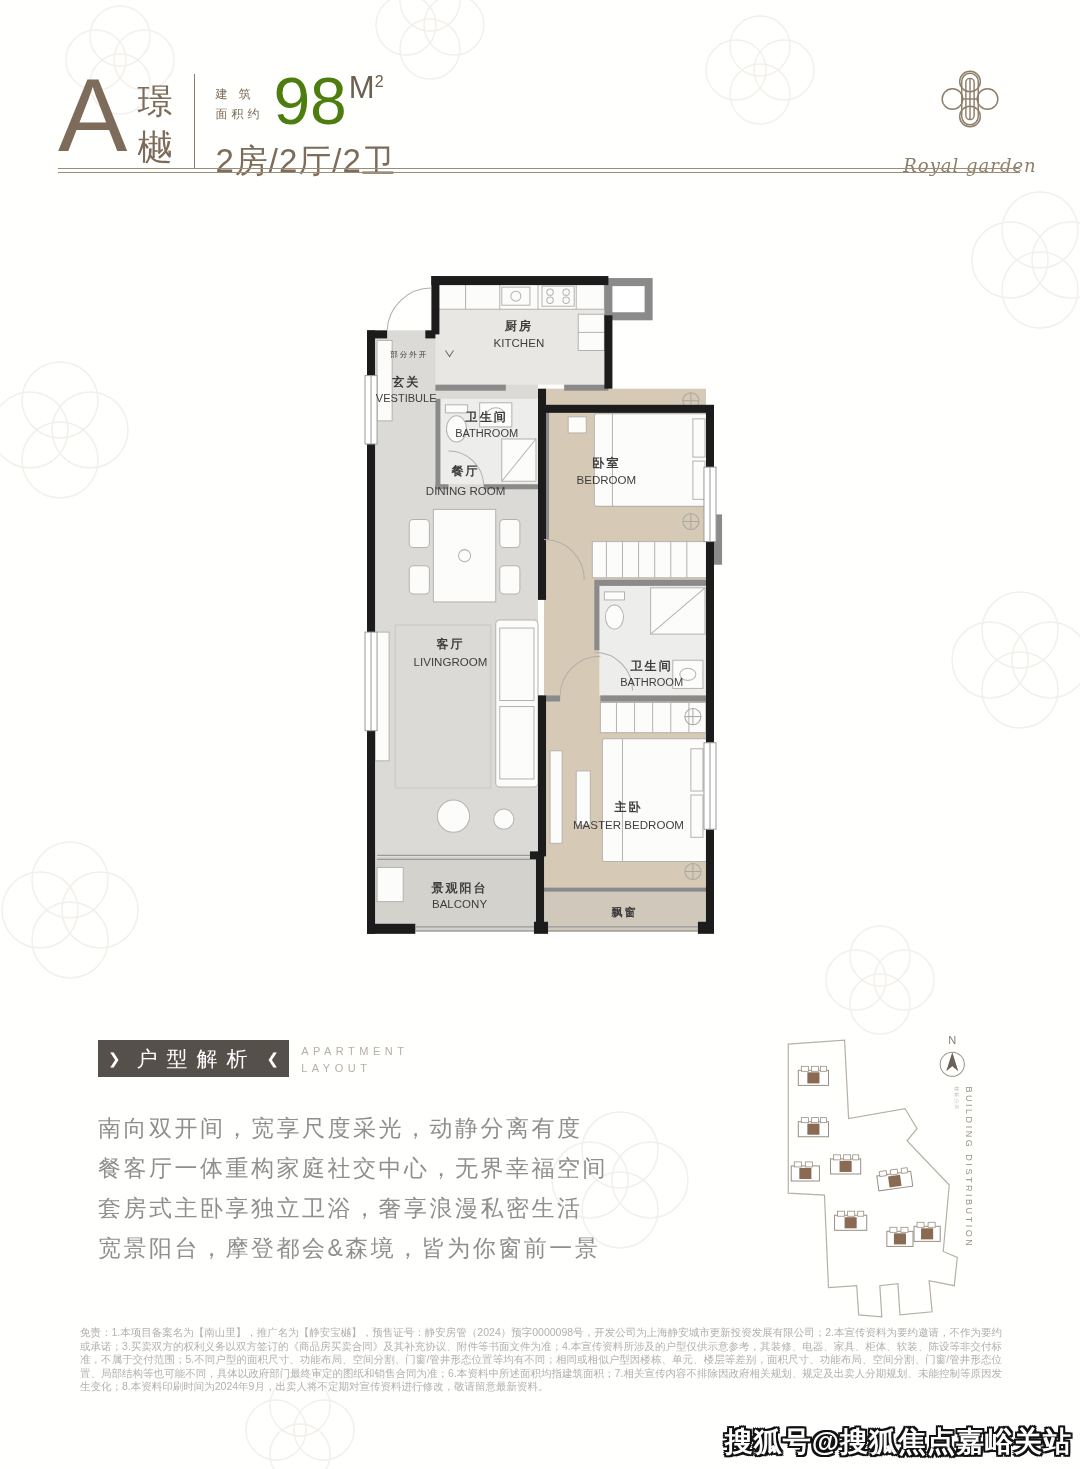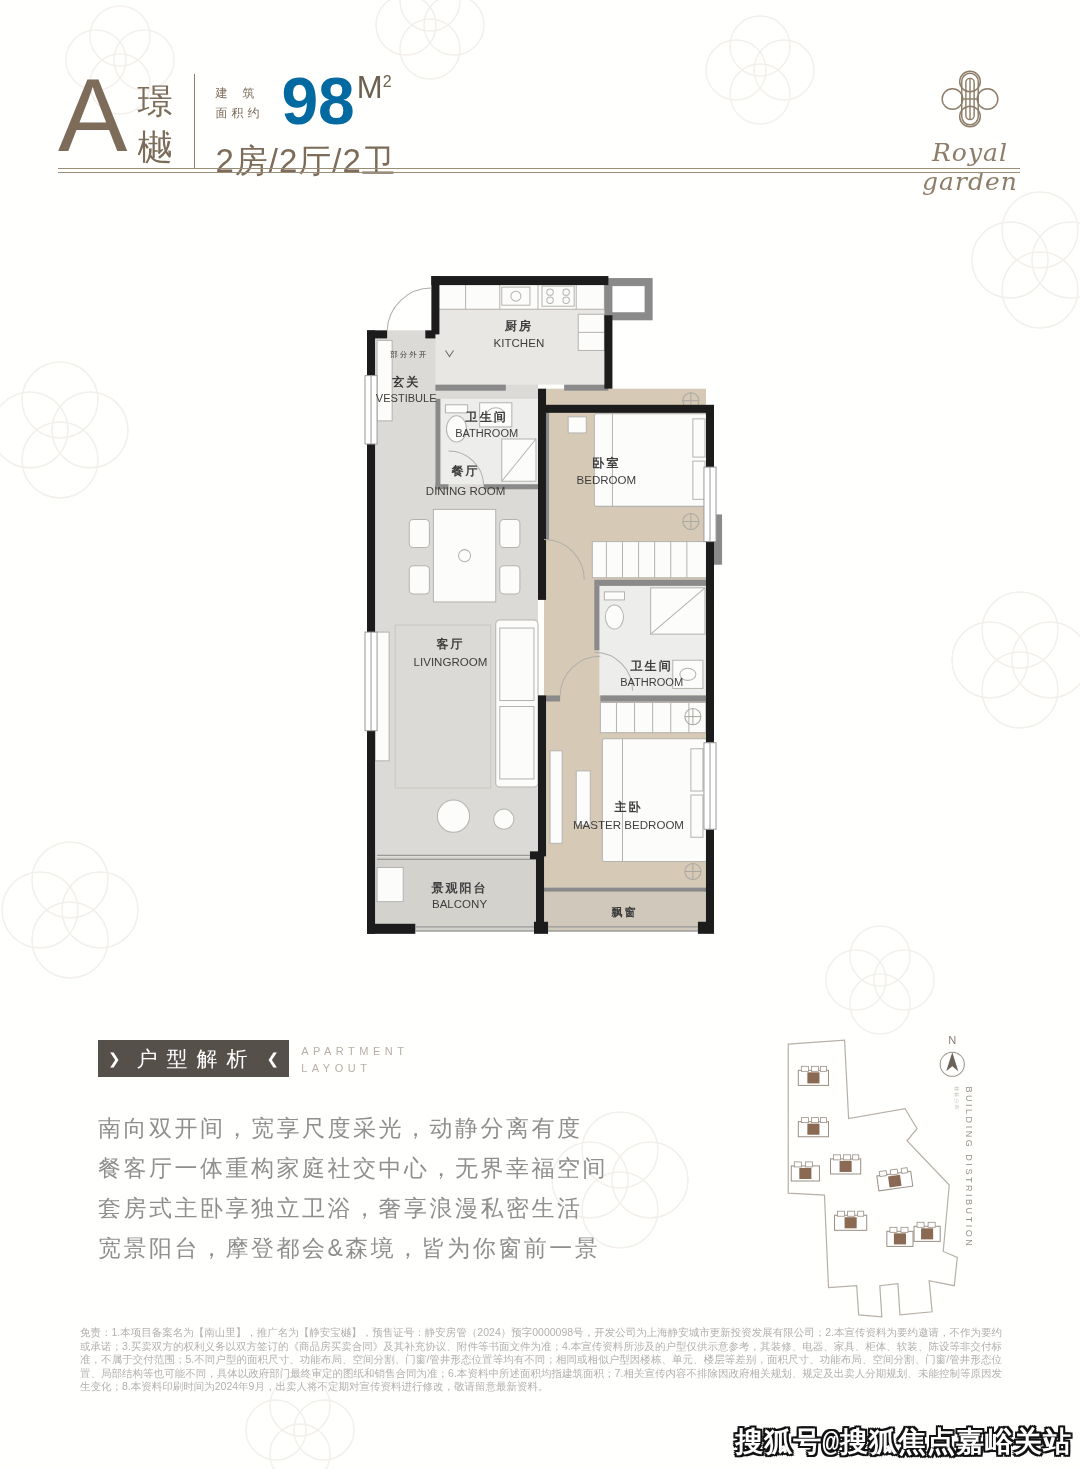--- a/index.html
+++ b/index.html
@@ -8,29 +8,29 @@
   .bg-pattern{position:absolute;left:0;top:0;width:1080px;height:1469px;pointer-events:none;}
 
   
   .header{position:absolute;left:58px;top:66px;display:flex;align-items:flex-start;color:#7c6c59;}
   .big-a{font-size:104px;line-height:.95;font-weight:400;letter-spacing:-2px;}
   .name-col{display:flex;flex-direction:column;margin-left:12px;margin-top:12px;
             font-size:35px;line-height:1.32;font-weight:500;}
   .vline{width:1px;height:94px;background:#8d7d69;margin:8px 20px 0 22px;}
   .specs{display:flex;flex-direction:column;margin-top:2px;}
   .area-row{display:flex;align-items:flex-start;}
-  .area-prefix{font-size:12px;letter-spacing:4px;line-height:1.7;margin-top:16px;color:#7c6c59;font-family:Liberation Mono, monospace;}
-  .area-num{font-size:66px;font-weight:700;color:#0369a1;line-height:1;margin-left:18px;}
+  .area-prefix{font-size:12px;letter-spacing:4px;line-height:1.7;margin-top:16px;color:#7c6c59;}
+  .area-num{font-size:66px;font-weight:400;color:#4d7c0f;line-height:1;margin-left:10px;}
   .area-unit{font-size:31px;color:#6e6050;margin-top:2px;margin-left:2px;font-weight:400;}
   .area-unit sup{font-size:16px;}
   .spec-row{font-size:33px;letter-spacing:1px;margin-top:5px;color:#7c6c59;}
 
   
   .logo{position:absolute;left:903px;top:66px;width:134px;text-align:center;color:#8d7d69;}
-  .logo-script{font-family:"DejaVu Serif",serif;font-style:italic;font-size:25px;margin-top:2px;letter-spacing:1px;}
+  .logo-script{font-family:"DejaVu Serif",serif;font-style:italic;font-size:18px;margin-top:19px;letter-spacing:1px;}
   .rule{position:absolute;left:58px;top:168px;width:962px;height:3px;
         border-top:1px solid #9b8c77;border-bottom:1px solid #9b8c77;}
 
   
   .floorplan{position:absolute;left:352px;top:268px;width:374px;height:694px;}
 
   
   .analysis{position:absolute;left:98px;top:1040px;}
   .badge-row{display:flex;align-items:flex-start;}
   .badge{background:#56504a;color:#ffffff;height:37px;display:flex;align-items:center;padding:0 10px;}
@@ -40,21 +40,21 @@
   .desc{margin-top:40px;}
   .desc p{margin:0 0 17px 0;font-size:23px;letter-spacing:2.5px;color:#8f8f8f;line-height:1;}
 
   
   .siteplan{position:absolute;left:758px;top:1018px;width:302px;height:322px;}
 
   
   .disclaimer{position:absolute;left:80px;top:1326px;width:922px;font-size:10.5px;line-height:13.5px;
               color:#b3b1ae;text-align:justify;}
   .watermark{position:absolute;right:8px;top:1423px;font-size:28px;font-weight:700;color:#ffffff;letter-spacing:1px;
-             text-shadow:-2px -2px 0 #111,2px -2px 0 #111,-2px 2px 0 #111,2px 2px 0 #111,0 -2px 0 #111,0 2px 0 #111,-2px 0 0 #111,2px 0 0 #111;font-family:Liberation Mono, monospace;}
+             text-shadow:-2px -2px 0 #111,2px -2px 0 #111,-2px 2px 0 #111,2px 2px 0 #111,0 -2px 0 #111,0 2px 0 #111,-2px 0 0 #111,2px 0 0 #111;}
 </style>
 </head>
 <body>
 
 <div class="page">
 
   <svg class="bg-pattern" viewBox="0 0 1080 1469">
     <g fill="none" stroke="#f3f0ec" stroke-width="1.5">
       <g transform="translate(120,60)">
           <circle cx="-24" cy="0" r="30"></circle>

